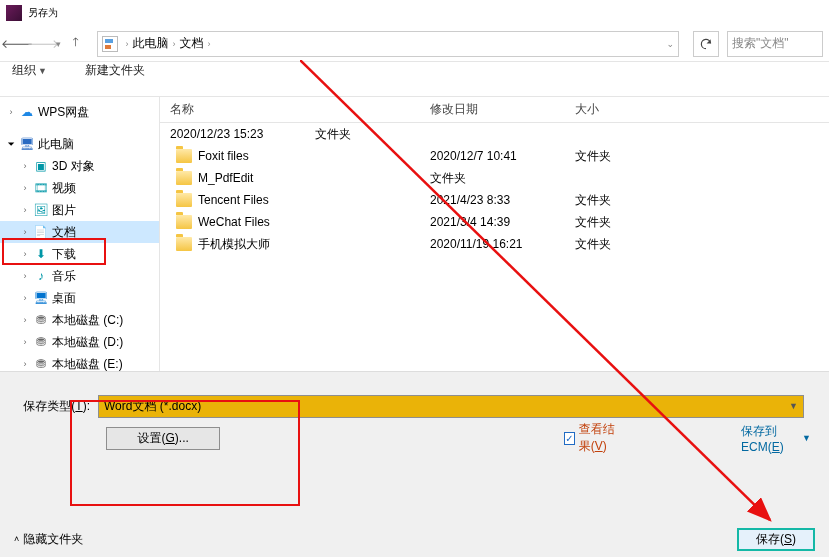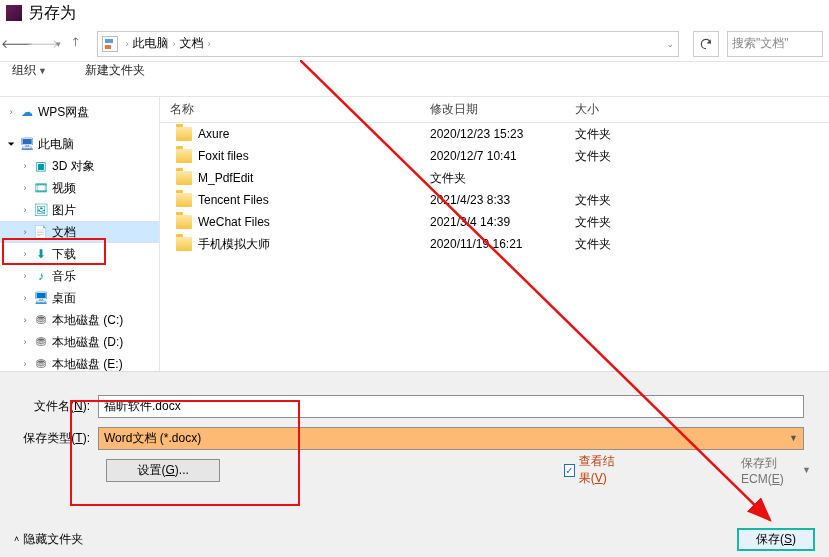--- a/index.html
+++ b/index.html
@@ -1,20 +1,20 @@
 <!DOCTYPE html>
 <html><head>
 <meta charset="utf-8">
 <style>
 * { box-sizing: border-box; margin: 0; padding: 0; font-family: "Microsoft YaHei", "Segoe UI", sans-serif; font-size: 12px; }
 body { background: #fff; width: 829px; height: 557px; overflow: hidden; position: relative; }
 
 .titlebar { height: 26px; background: #fff; display: flex; align-items: center; padding: 0 6px; }
 .titlebar-icon { width: 16px; height: 16px; background: linear-gradient(135deg,#6a1b5a,#3a0e35); margin-right: 6px; }
-.titlebar-text { font-size: 16px; color: #000; }
+.titlebar-text { font-size: 10px; color: #000; }
 
 .navbar { height: 36px; display: flex; align-items: center; padding: 0 6px; gap: 4px; border-bottom: 1px solid #e5e5e5; }
 .nav-arrow { width: 22px; height: 22px; display:flex; align-items:center; justify-content:center; color:#555; cursor:pointer; }
 .nav-arrow.disabled { color:#c5c5c5; }
 .chev-down { font-size:9px; color:#888; margin-left:-2px; }
 .path-box { flex:1; height:26px; border:1px solid #ccc; display:flex; align-items:center; padding:0 4px; margin: 0 6px; background:#fff; }
 .path-icon { width:16px; height:16px; background:#fff; border:1px solid #bbb; margin-right:4px; position:relative; }
 .path-icon::after { content:""; position:absolute; width:8px; height:4px; background:#5aa0e0; top:2px; left:2px; }
 .path-icon::before { content:""; position:absolute; width:6px; height:4px; background:#e07a3a; bottom:2px; left:2px; }
 .path-sep { margin:0 4px; color:#888; font-size:9px; }
@@ -63,26 +63,26 @@
 .row { display:flex; height:22px; align-items:center; }
 .row .col-name { display:flex; align-items:center; gap:6px; padding-left:16px; }
 .folder-icon { width:16px; height:14px; background:linear-gradient(#ffe9a8,#f5c543); border-radius:1px; position:relative; }
 .folder-icon::before { content:""; position:absolute; width:7px; height:3px; background:#f5c543; top:-3px; left:0; border-radius:1px 1px 0 0; }
 
 .bottom-panel { height:150px; background:#f0f0f0; border-top:1px solid #ddd; padding:20px 18px 6px 18px; }
 .form-row { display:flex; align-items:center; height:28px; margin-bottom:4px; }
 .form-label { width:80px; text-align:right; padding-right:8px; color:#000; }
 .form-label u { text-decoration:underline; }
 .form-input { flex:1; max-width:706px; height:23px; border:1px solid #8e8e8e; padding:0 5px; background:#fff; }
-.form-select { flex:1; max-width:706px; height:23px; border:1px solid #8e8e8e; padding:0 5px; background:#fdba74; display:flex; align-items:center; justify-content:space-between; }
+.form-select { flex:1; max-width:706px; height:23px; border:1px solid #8e8e8e; padding:0 5px; background:#eab308; display:flex; align-items:center; justify-content:space-between; }
 .settings-btn { width:162px; height:23px; border:1px solid #8e8e8e; background:#e6e6e6; text-align:center; line-height:21px; margin-left:88px; cursor:pointer; }
 .checkbox-wrap { display:flex; align-items:center; gap:4px; margin-left:344px; }
 .checkbox { width:13px; height:13px; border:1px solid #206bc4; background:#fff; display:flex; align-items:center; justify-content:center; color:#206bc4; font-size:10px; }
 .link-text { color:#c2410c; cursor:pointer; }
-.ecm-link { margin-left:120px; color:#737373; cursor:pointer; display:flex; align-items:center; gap:12px; }
+.ecm-link { margin-left:120px; color:#0369a1; cursor:pointer; display:flex; align-items:center; gap:12px; }
 
 .footer { height:36px; background:#f0f0f0; display:flex; align-items:center; padding:0 14px; }
 .hide-folders { display:flex; align-items:center; gap:4px; color:#000; cursor:pointer; }
 .save-btn { margin-left:auto; width:78px; height:23px; border:2px solid #14b8a6; background:#e5f1fb; text-align:center; line-height:19px; cursor:pointer; }
 </style>
 </head>
 <body>
 
 <div class="titlebar">
   <div class="titlebar-icon"></div>
@@ -187,24 +187,20 @@
       </div>
     </div>
   <div class="file-list">
     <div class="list-header">
       <div class="col col-name">名称</div>
       <div class="col col-date">修改日期</div>
       <div class="col col-size">大小</div>
     </div>
     <div class="list-rows" id="rows">
         <div class="row">
-          <div class="col col-name">
-            <span class="folder-icon"></span>
-            <span>Axure</span>
-          </div>
           <div class="col col-date">2020/12/23 15:23</div>
           <div class="col col-type">文件夹</div>
           <div class="col col-size"></div>
         </div>
         <div class="row">
           <div class="col col-name">
             <span class="folder-icon"></span>
             <span>Foxit files</span>
           </div>
           <div class="col col-date">2020/12/7 10:41</div>
@@ -244,24 +240,20 @@
           </div>
           <div class="col col-date">2020/11/19 16:21</div>
           <div class="col col-type">文件夹</div>
           <div class="col col-size"></div>
         </div>
       </div>
   </div>
 </div>
 
 <div class="bottom-panel">
-  <div class="form-row">
-    <div class="form-label"><span>文件名(</span><u>N</u><span>):</span></div>
-    <input class="form-input" value="福昕软件.docx" style="">
-  </div>
   <div class="form-row">
     <div class="form-label"><span>保存类型(</span><u>T</u><span>):</span></div>
     <div class="form-select">
       <span>Word文档 (*.docx)</span>
       <span style="font-size:9px;color:#555">▼</span>
     </div>
   </div>
   <div class="form-row">
     <div class="settings-btn"><span>设置(</span><u>G</u><span>)...</span></div>
     <div class="checkbox-wrap">

